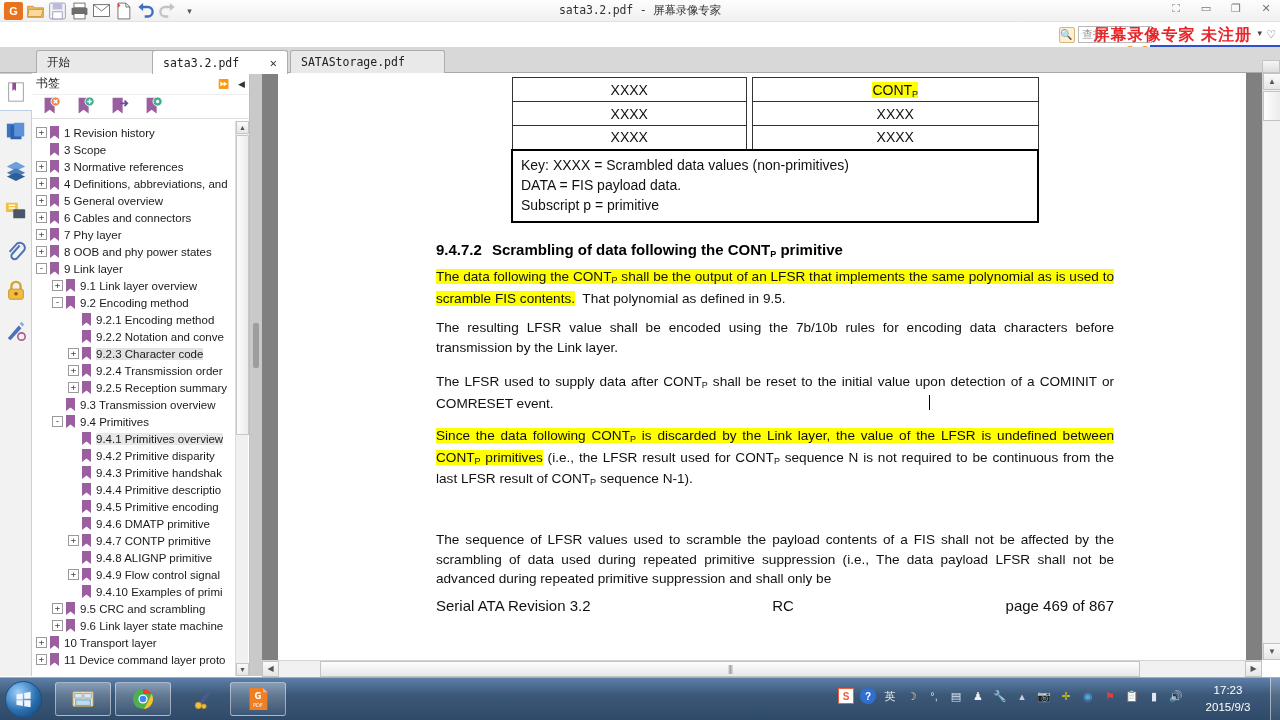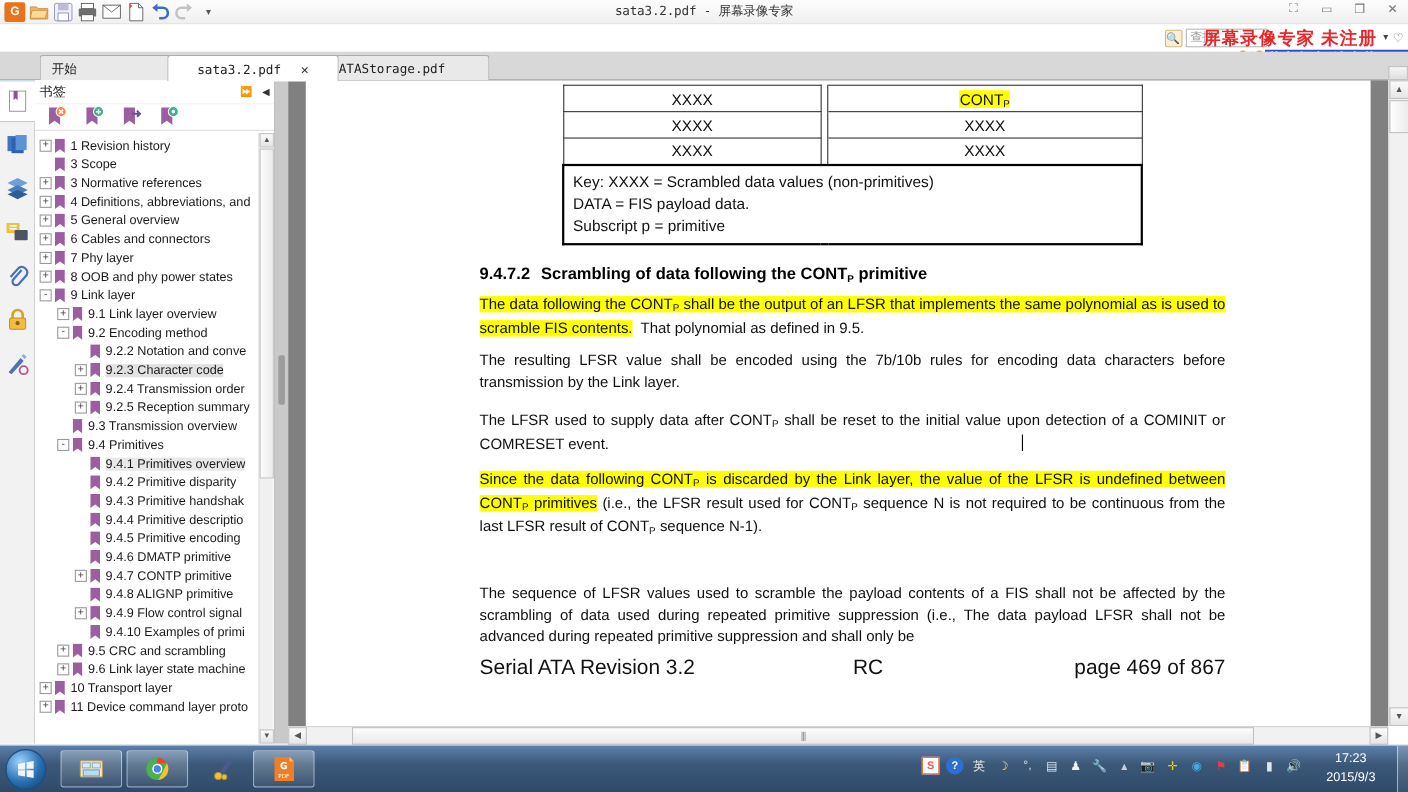--- a/index.html
+++ b/index.html
@@ -219,21 +219,21 @@
   }
   .sec-head .num { margin-right: 10px; }
   p.body {
     position: absolute; left: 158px; width: 678px; font-size: 13.6px; line-height: 19.5px;
     color: #111; text-align: justify; text-justify: inter-word;
   }
   p.body .hl { background: #ffff00; }
 
   .footer {
     position: absolute; left: 158px; top: 524px; width: 678px;
-    display: flex; justify-content: space-between; font-size: 19px; color: #111;
+    display: flex; justify-content: space-between; font-size: 15px; color: #111;
   }
   .footer .mid { margin-left: -30px; }
 
   
   .caret {
     position: absolute; left: 651px; top: 322px; width: 1px; height: 15px; background: #000;
   }
 
   
   .vscroll {
@@ -388,21 +388,21 @@
     <div class="ad-text">
       <div class="ad-line1">苏宁超市 清凉节</div>
       <div class="ad-line2">爆款1折起 1元秒杀</div>
     </div>
   </div>
 
   <div class="tabbar">
     <div class="tab" style="left:36px;width:120px;">
       <span style="font-family:'Liberation Sans',sans-serif;">开始</span>
     </div>
-    <div class="tab active" style="left:152px;width:156px;justify-content:center;">
+    <div class="tab active" style="left:152px;width:136px;justify-content:space-between;">
       <span>sata3.2.pdf</span>
       <span class="tab-close">✕</span>
     </div>
     <div class="tab" style="left:290px;width:155px;">
       <span>SATAStorage.pdf</span>
     </div>
   </div>
 
   <div class="rail">
     <div class="rail-btn sel" style="height:38px;">
@@ -531,20 +531,25 @@
         </div>
         <div class="bm-row" style="padding-left: 20px;">
           <span class="expander">+</span>
           <span class="bmark"></span>
           <span class="lbl">9.1 Link layer overview</span>
         </div>
         <div class="bm-row" style="padding-left: 20px;">
           <span class="expander">-</span>
           <span class="bmark"></span>
           <span class="lbl">9.2 Encoding method</span>
+        </div>
+        <div class="bm-row" style="padding-left: 36px;">
+          <span class="expander blank"></span>
+          <span class="bmark"></span>
+          <span class="lbl">9.2.1 Encoding method </span>
         </div>
         <div class="bm-row" style="padding-left: 36px;">
           <span class="expander blank"></span>
           <span class="bmark"></span>
           <span class="lbl">9.2.2 Notation and conve</span>
         </div>
         <div class="bm-row selected" style="padding-left: 36px;">
           <span class="expander">+</span>
           <span class="bmark"></span>
           <span class="lbl">9.2.3 Character code</span>

